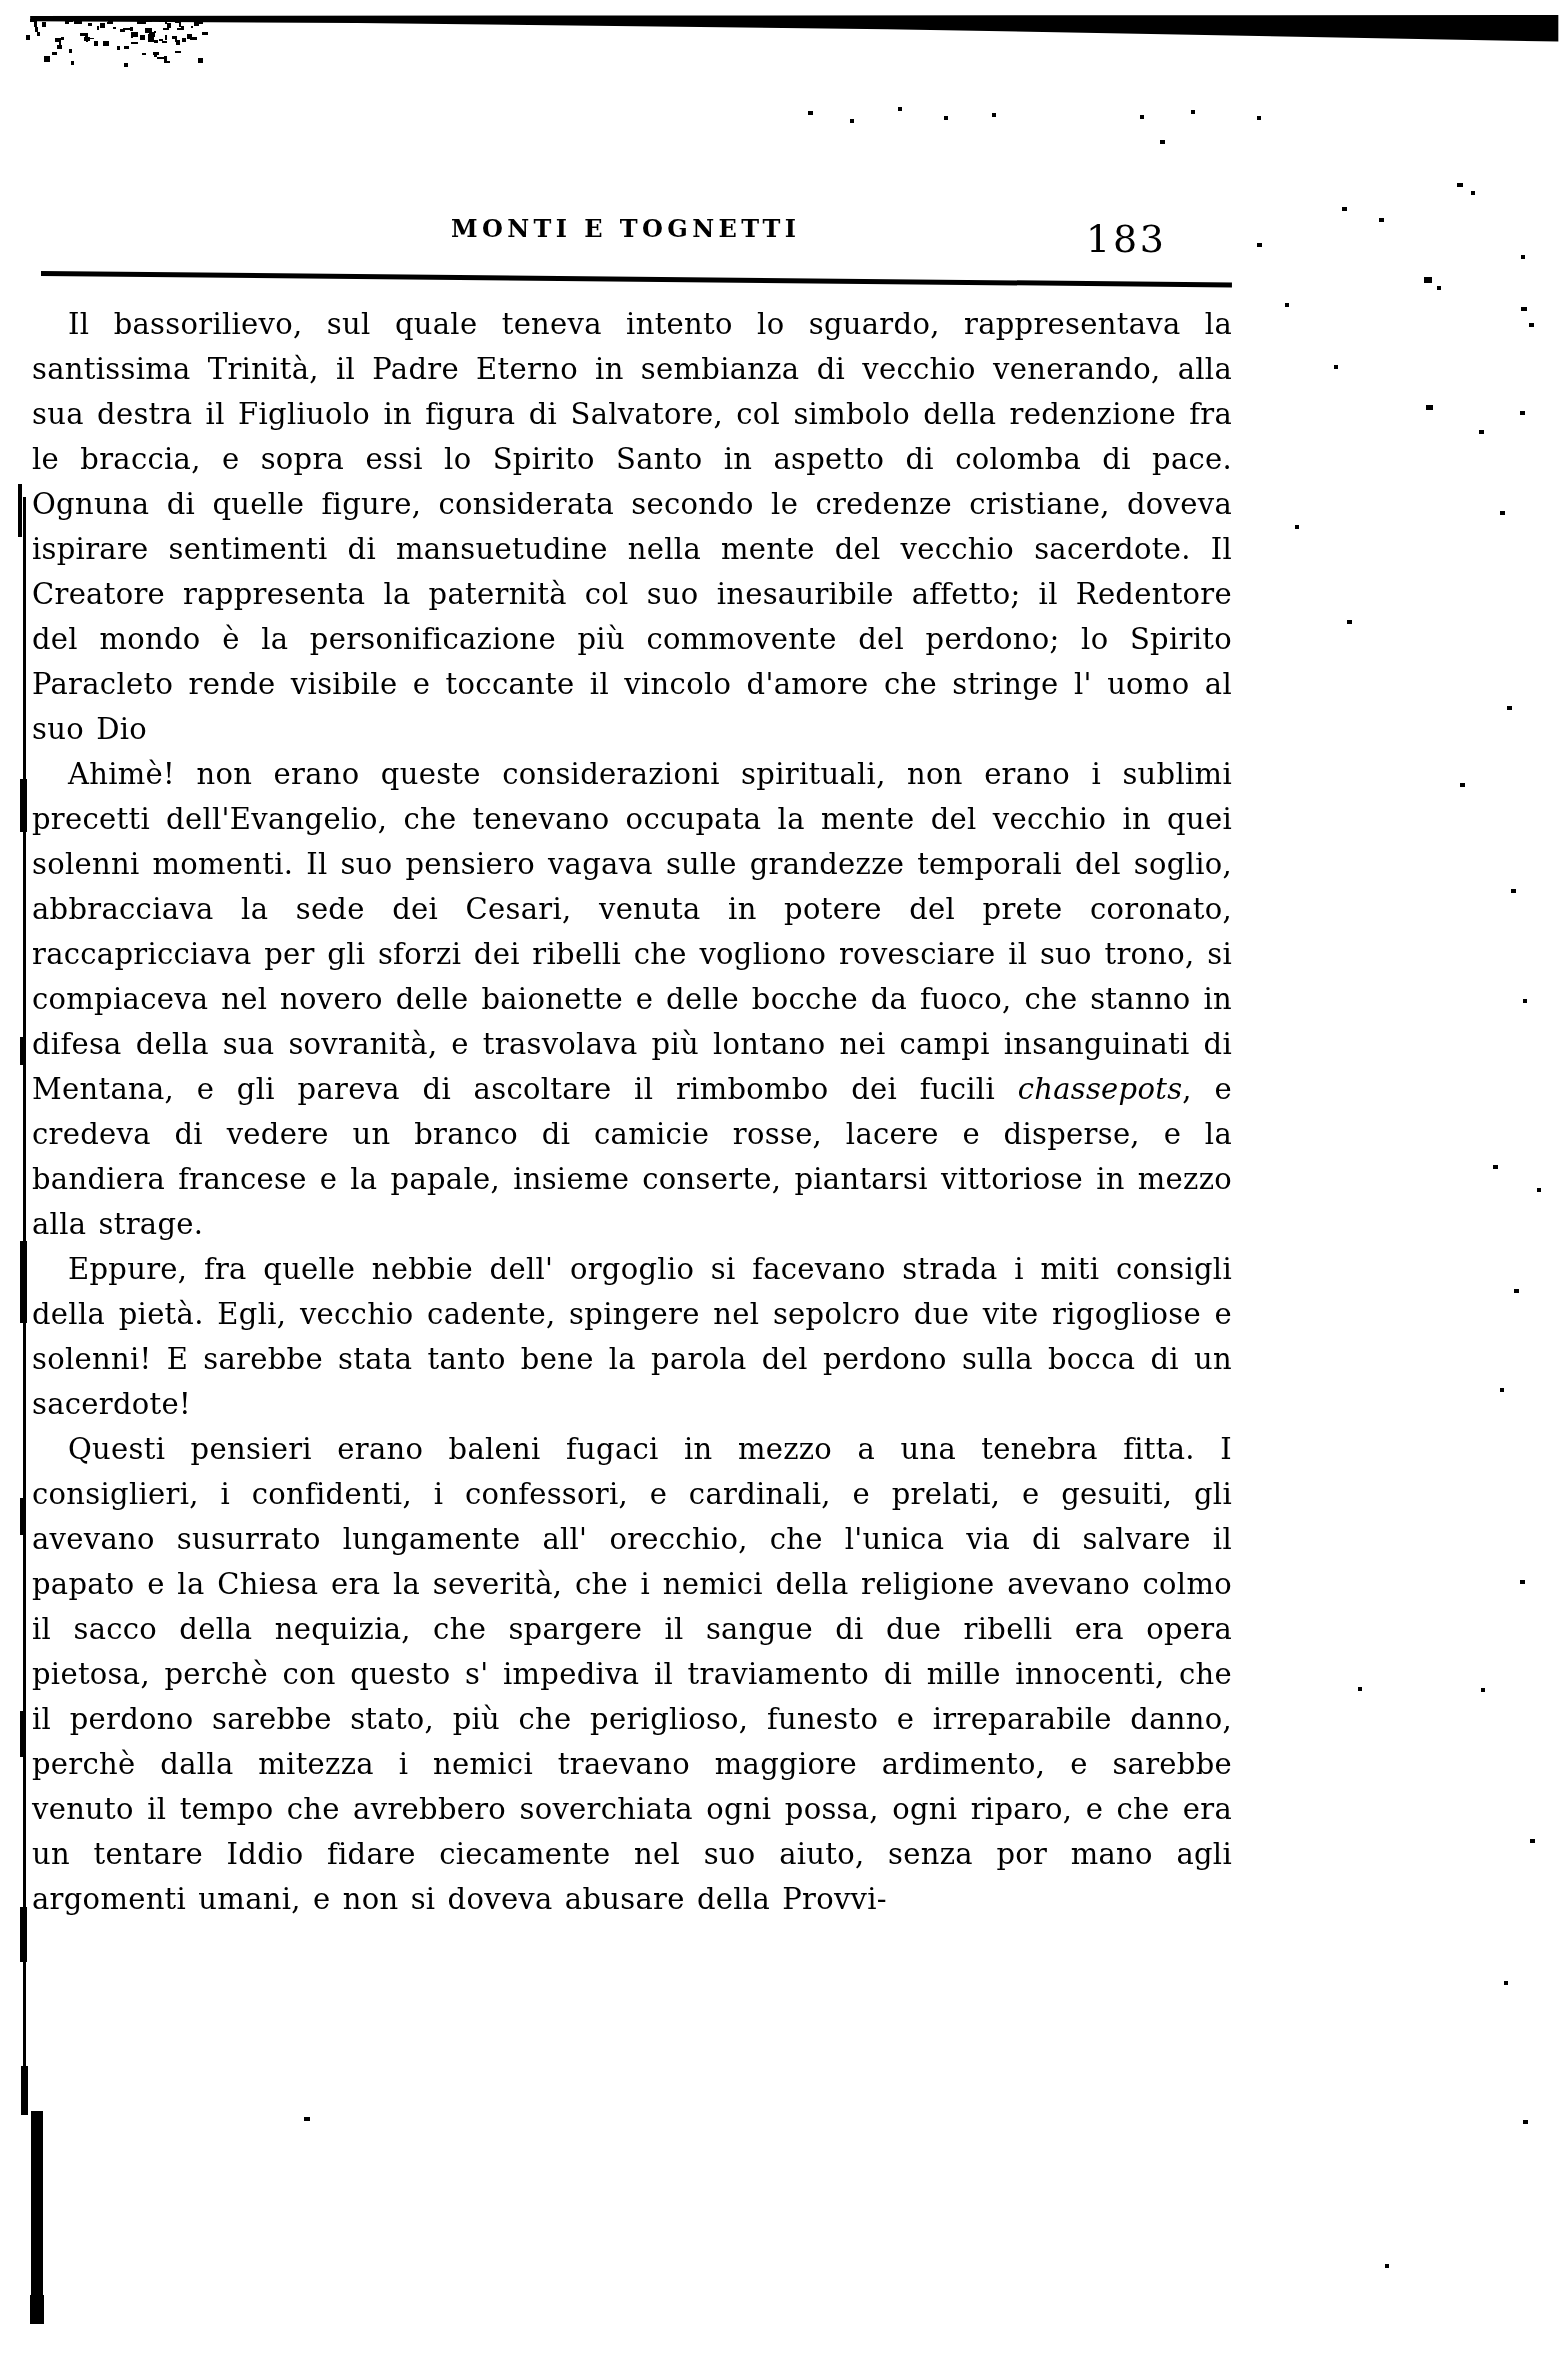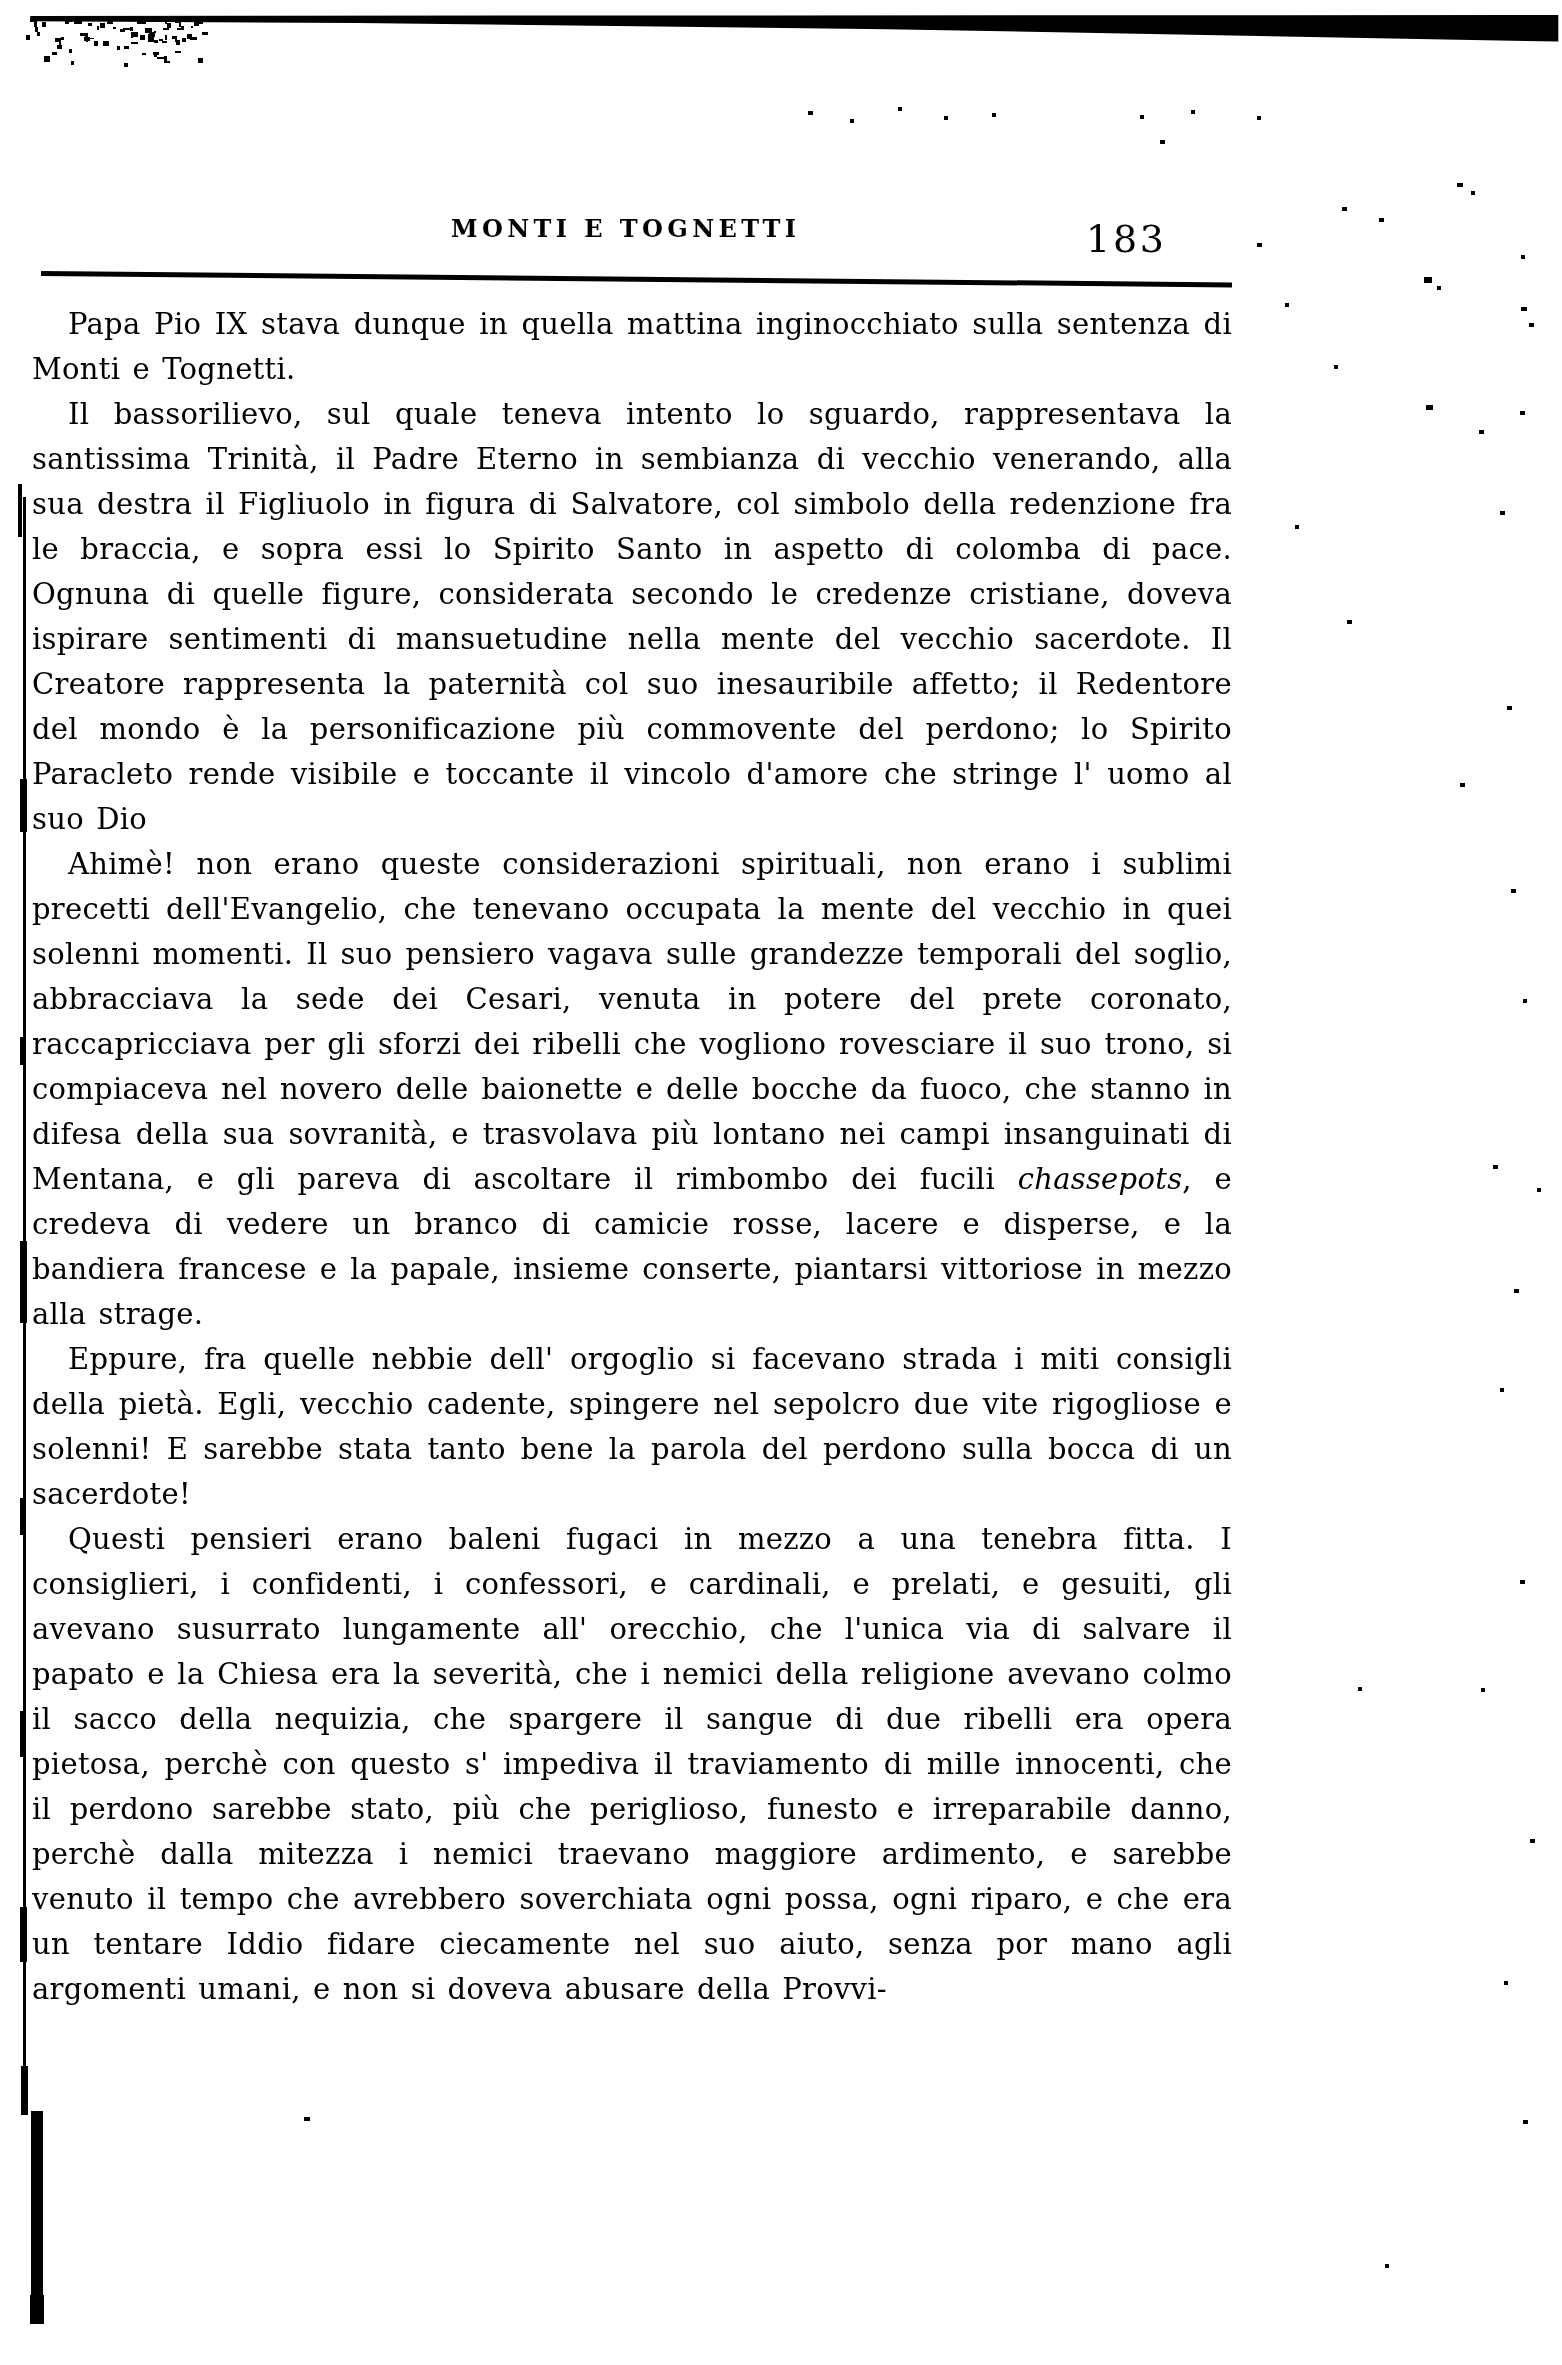--- a/index.html
+++ b/index.html
@@ -149,21 +149,20 @@
       <div style="position: absolute; background: rgb(0, 0, 0); left: 157px; top: 24px; width: 3.7px; height: 4.4px;"></div>
       <div style="position: absolute; background: rgb(0, 0, 0); left: 173px; top: 7.2px; width: 5.4px; height: 2.4px;"></div>
       <div style="position: absolute; background: rgb(0, 0, 0); left: 140px; top: 20.6px; width: 1.9px; height: 5.4px;"></div>
     </div>
 
   <div class="running-title">MONTI E TOGNETTI</div>
   <div class="page-number">183</div>
   <div class="header-rule"></div>
 
   <div class="text-block">
-      <p><span>Papa Pio IX stava dunque in quella mattina inginocchiato sulla sentenza di Monti e Tognetti.</span></p>
       <p><span>Il bassorilievo, sul quale teneva intento lo sguardo, rappresentava la santissima Trinità, il Padre Eterno in sembianza di vecchio venerando, alla sua destra il Figliuolo in figura di Salvatore, col simbolo della redenzione fra le braccia, e sopra essi lo Spirito Santo in aspetto di colomba di pace. Ognuna di quelle figure, considerata secondo le credenze cristiane, doveva ispirare sentimenti di mansuetudine nella mente del vecchio sacerdote. Il Creatore rappresenta la paternità col suo inesauribile affetto; il Redentore del mondo è la personificazione più commovente del perdono; lo Spirito Paracleto rende visibile e toccante il vincolo d'amore che stringe l' uomo al suo Dio</span></p>
       <p><span>Ahimè! non erano queste considerazioni spirituali, non erano i sublimi precetti dell'Evangelio, che tenevano occupata la mente del vecchio in quei solenni momenti. Il suo pensiero vagava sulle grandezze temporali del soglio, abbracciava la sede dei Cesari, venuta in potere del prete coronato, raccapricciava per gli sforzi dei ribelli che vogliono rovesciare il suo trono, si compiaceva nel novero delle baionette e delle bocche da fuoco, che stanno in difesa della sua sovranità, e trasvolava più lontano nei campi insanguinati di Mentana, e gli pareva di ascoltare il rimbombo dei fucili </span><em>chassepots</em><span>, e credeva di vedere un branco di camicie rosse, lacere e disperse, e la bandiera francese e la papale, insieme conserte, piantarsi vittoriose in mezzo alla strage.</span></p>
       <p><span>Eppure, fra quelle nebbie dell' orgoglio si facevano strada i miti consigli della pietà. Egli, vecchio cadente, spingere nel sepolcro due vite rigogliose e solenni! E sarebbe stata tanto bene la parola del perdono sulla bocca di un sacerdote!</span></p>
       <p><span>Questi pensieri erano baleni fugaci in mezzo a una tenebra fitta. I consiglieri, i confidenti, i confessori, e cardinali, e prelati, e gesuiti, gli avevano susurrato lungamente all' orecchio, che l'unica via di salvare il papato e la Chiesa era la severità, che i nemici della religione avevano colmo il sacco della nequizia, che spargere il sangue di due ribelli era opera pietosa, perchè con questo s' impediva il traviamento di mille innocenti, che il perdono sarebbe stato, più che periglioso, funesto e irreparabile danno, perchè dalla mitezza i nemici traevano maggiore ardimento, e sarebbe venuto il tempo che avrebbero soverchiata ogni possa, ogni riparo, e che era un tentare Iddio fidare ciecamente nel suo aiuto, senza por mano agli argomenti umani, e non si doveva abusare della Provvi-</span></p>
     </div>
 
   <div class="left-rule"></div>
   <div class="bottom-bar"></div>
   <div class="bottom-bar-foot"></div>
   <div id="specks">

